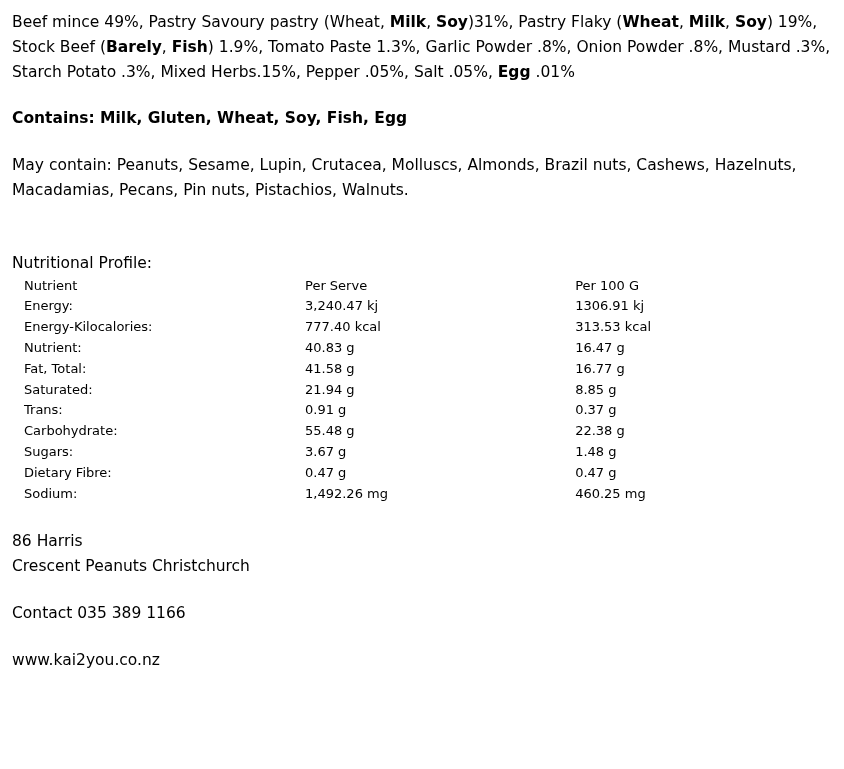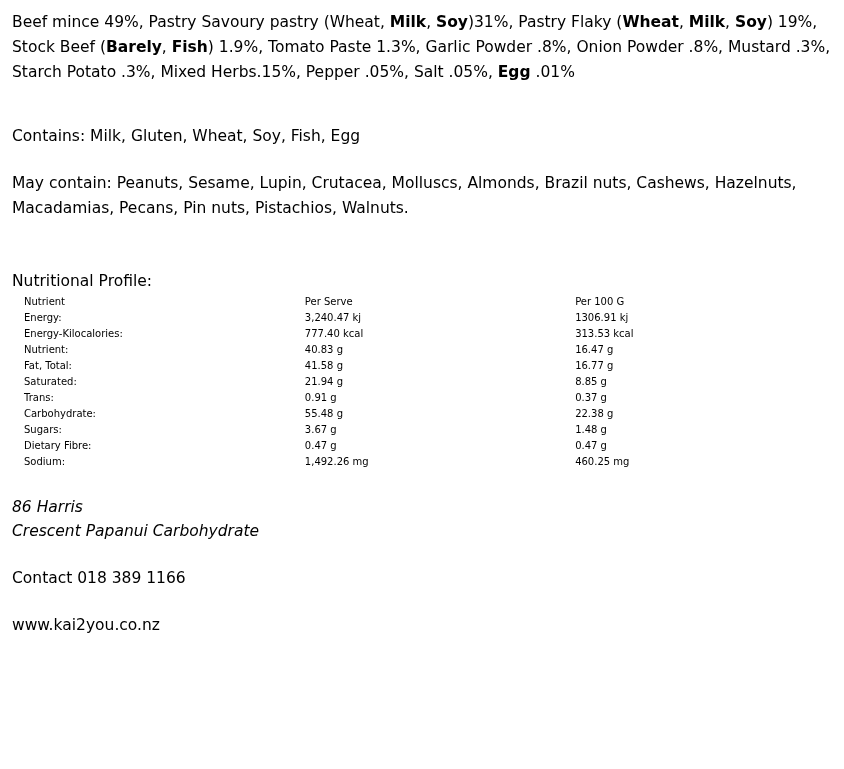--- a/index.html
+++ b/index.html
@@ -25,40 +25,40 @@
     margin: 0;
     padding: 0;
   }
   .ingredients {
     margin-bottom: 0;
   }
   .spacer-sm { height: 22px; }
   .spacer-md { height: 24px; }
   .spacer-lg { height: 25px; }
   b, .b { font-weight: bold; }
-  .contains { font-weight: normal; margin-top: 18px; }
+  .contains { font-weight: bold; }
   .nutri-title { margin: 0; }
   table.nutri {
     border-collapse: collapse;
     margin: 0;
     padding: 0;
     width: 100%;
     max-width: 760px;
   }
   table.nutri td {
     padding: 0 0 0 0;
     vertical-align: top;
     line-height: 1.6;
-    font-size: 10px;
+    font-size: 13px;
     white-space: nowrap;
   }
   table.nutri td.c0 { width: 285px; padding-left: 12px; }
   table.nutri td.c1 { width: 275px; }
   table.nutri td.c2 { width: 200px; }
-  .addr-line { margin: 0; font-style: italic; }
+  .addr-line { margin: 0; }
   .footer-line { margin: 0; }
 </style>
 </head>
 <body>
 
 <div class="page">
 
   <p class="para ingredients" id="ingredients"><span>Beef mince 49%, Pastry Savoury pastry (Wheat, </span><b>Milk</b><span>, </span><b>Soy</b><span>)31%, Pastry Flaky (</span><b>Wheat</b><span>, </span><b>Milk</b><span>, </span><b>Soy</b><span>) 19%, Stock Beef (</span><b>Barely</b><span>, </span><b>Fish</b><span>) 1.9%, Tomato Paste 1.3%, Garlic Powder .8%, Onion Powder .8%, Mustard .3%, Starch Potato .3%, Mixed Herbs.15%, Pepper .05%, Salt .05%, </span><b>Egg</b><span> .01%</span></p>
 
   <div class="spacer-sm"></div>
@@ -132,23 +132,23 @@
           <td class="c0">Sodium:</td>
           <td class="c1">1,492.26 mg</td>
           <td class="c2">460.25 mg</td>
         </tr>
       </tbody>
   </table>
 
   <div class="spacer-lg"></div>
 
   <p class="para addr-line">86 Harris</p>
-  <p class="para addr-line">Crescent Papanui Carbohydrate</p>
+  <p class="para addr-line">Crescent Peanuts Christchurch</p>
 
   <div class="spacer-sm"></div>
 
-  <p class="para footer-line">Contact 018 389 1166</p>
+  <p class="para footer-line">Contact 035 389 1166</p>
 
   <div class="spacer-sm"></div>
 
   <p class="para footer-line">www.kai2you.co.nz</p>
 
 </div>
 
 </body></html>

